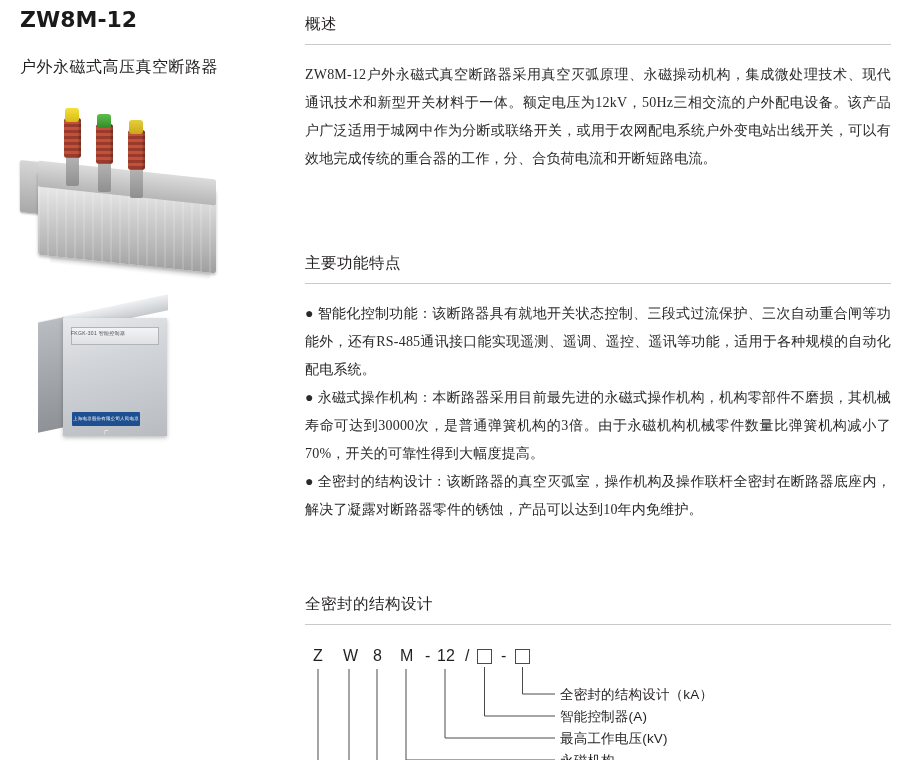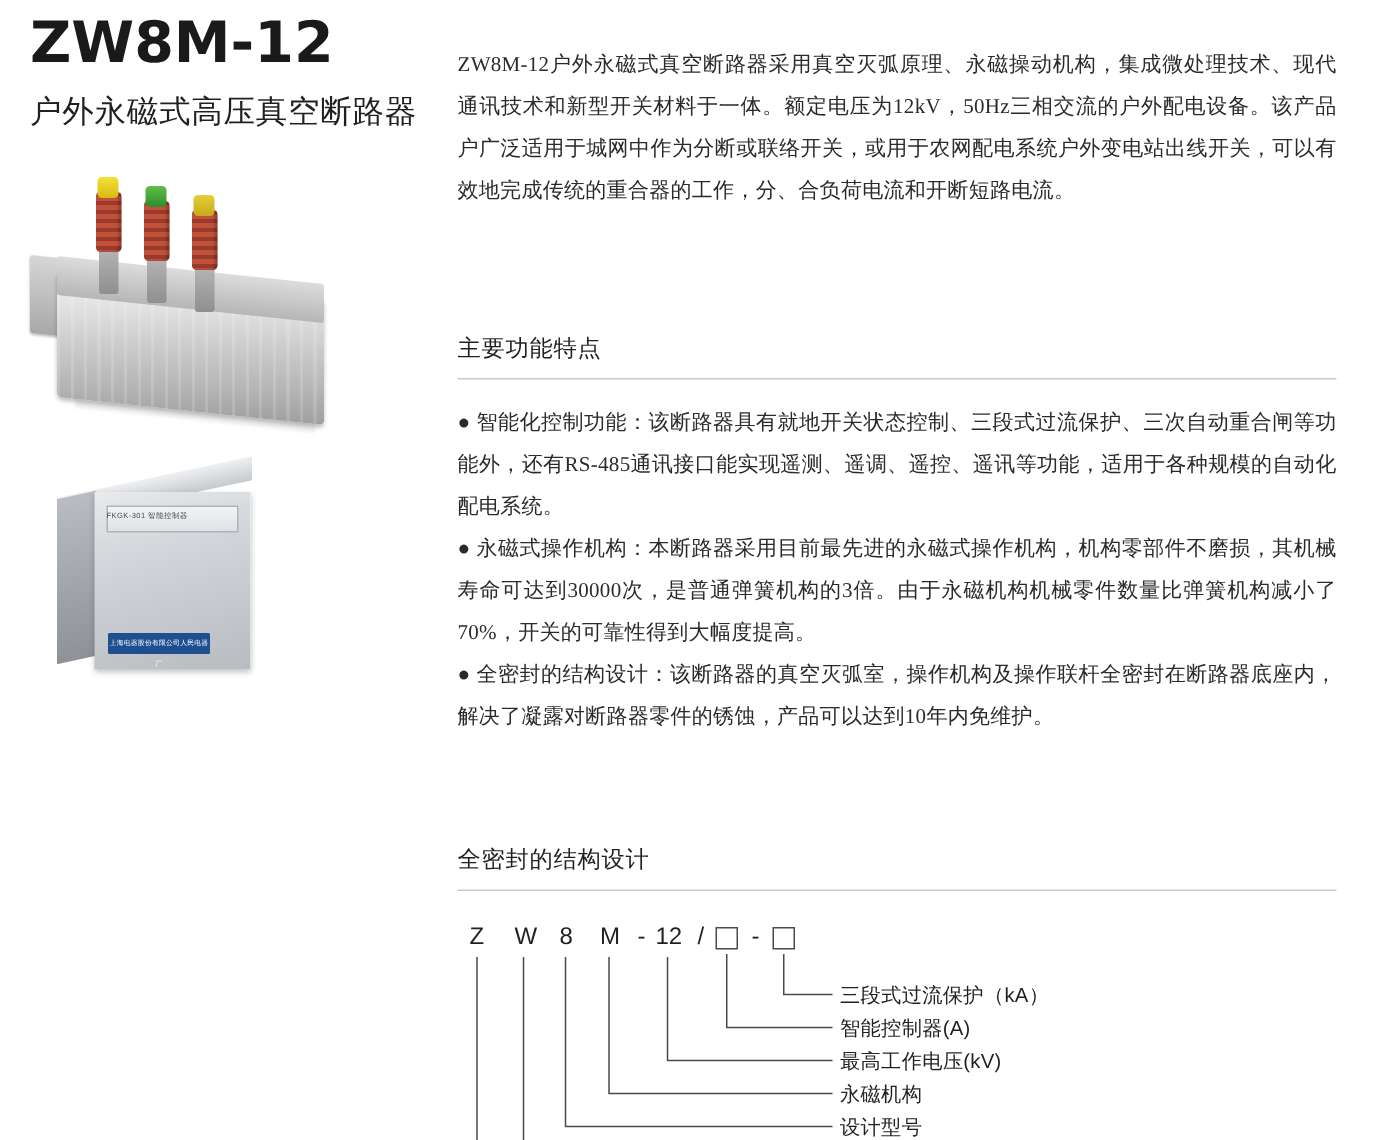--- a/index.html
+++ b/index.html
@@ -18,30 +18,30 @@
   }
 
   
   .left-col {
     position: absolute;
     left: 20px;
     top: 8px;
     width: 260px;
   }
   .product-code {
-    font-size: 38px;
+    font-size: 22px;
     font-weight: bold;
     color: #1a1a1a;
     letter-spacing: 0px;
     line-height: 1.1;
     font-family: "DejaVu Sans", sans-serif;
   }
   .product-name {
-    margin-top: 10px;
-    font-size: 21px;
+    margin-top: 25px;
+    font-size: 16px;
     color: #231f20;
     letter-spacing: 0.5px;
   }
 
   .photo-wrap {
     margin-top: 18px;
     width: 250px;
   }
 
   
@@ -285,20 +285,21 @@
           <span>上海电器股份有限公司人民电器厂</span>
         </div>
       </div>
 
     </div>
   </div>
 
   <div class="right-col">
 
     <div>
+      <div class="sec-head">概述</div>
       <div class="sec-body">ZW8M-12户外永磁式真空断路器采用真空灭弧原理、永磁操动机构，集成微处理技术、现代通讯技术和新型开关材料于一体。额定电压为12kV，50Hz三相交流的户外配电设备。该产品户广泛适用于城网中作为分断或联络开关，或用于农网配电系统户外变电站出线开关，可以有效地完成传统的重合器的工作，分、合负荷电流和开断短路电流。</div>
     </div>
 
     <div class="sec2">
       <div class="sec-head">主要功能特点</div>
       <div class="sec-body bullets">
         <p>● 智能化控制功能：该断路器具有就地开关状态控制、三段式过流保护、三次自动重合闸等功能外，还有RS-485通讯接口能实现遥测、遥调、遥控、遥讯等功能，适用于各种规模的自动化配电系统。</p>
         <p>● 永磁式操作机构：本断路器采用目前最先进的永磁式操作机构，机构零部件不磨损，其机械寿命可达到30000次，是普通弹簧机构的3倍。由于永磁机构机械零件数量比弹簧机构减小了70%，开关的可靠性得到大幅度提高。</p>
         <p>● 全密封的结构设计：该断路器的真空灭弧室，操作机构及操作联杆全密封在断路器底座内，解决了凝露对断路器零件的锈蚀，产品可以达到10年内免维护。</p>
       </div>
@@ -334,21 +335,21 @@
             <path d="M101 22 L101 113 L250 113"></path>
 
             <path d="M72 22 L72 135 L250 135"></path>
 
             <path d="M44 22 L44 157 L250 157"></path>
 
             <path d="M13 22 L13 179 L250 179"></path>
           </g>
         </svg>
 
-        <div class="mlabel" style="left:255px; top:39px;">三段式过流保护（kA）</div>
+        <div class="mlabel" style="left:255px; top:39px;">全密封的结构设计（kA）</div>
         <div class="mlabel" style="left:255px; top:61px;">智能控制器(A)</div>
         <div class="mlabel" style="left:255px; top:83px;">最高工作电压(kV)</div>
         <div class="mlabel" style="left:255px; top:105px;text-align:center;">永磁机构</div>
         <div class="mlabel" style="left:255px; top:127px;">设计型号</div>
 
       </div>
     </div>
 
   </div>
 </div>

